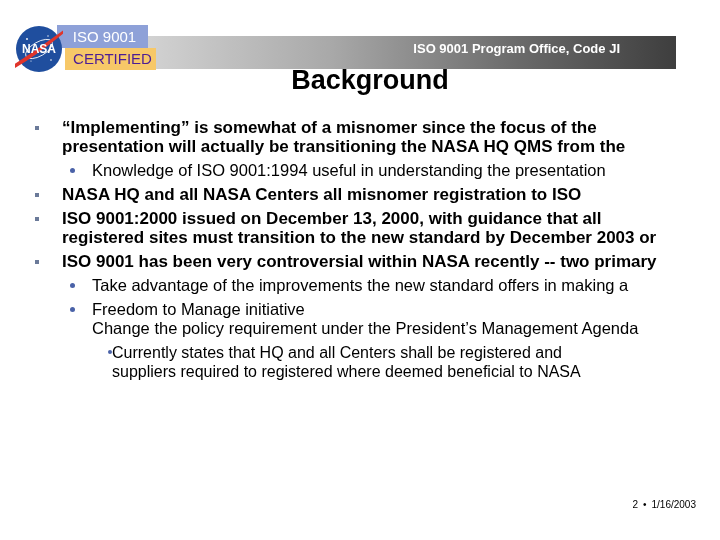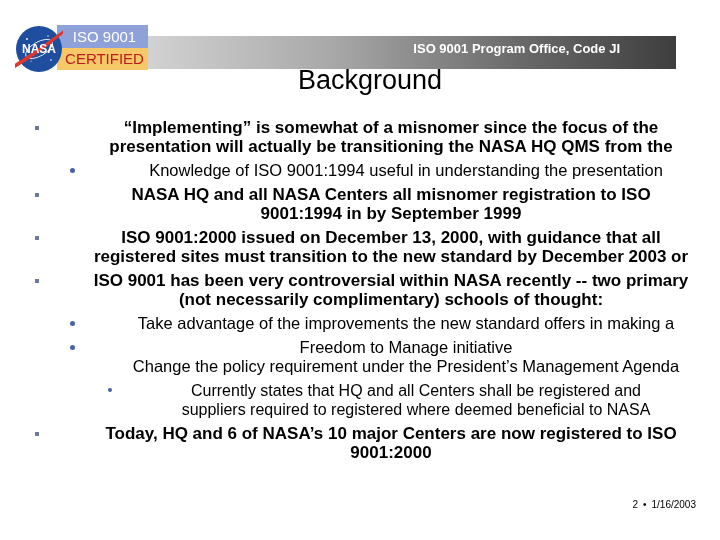--- a/index.html
+++ b/index.html
@@ -40,26 +40,26 @@
       color: #ffffff;
       font-size: 15px;
       line-height: 23px;
       text-align: center;
       padding-left: 4px;
       box-sizing: border-box;
       z-index: 1;
     }
     .iso-badge-bottom {
       position: absolute;
-      left: 45px;
+      left: 53px;
       top: 24px;
       width: 91px;
       height: 22px;
       background: #f7c868;
-      color: #b91c1c;
+      color: #4c1d95;
       font-size: 15px;
       line-height: 22px;
       text-align: center;
       padding-left: 4px;
       box-sizing: border-box;
       z-index: 1;
     }
     .header-bar {
       position: absolute;
       left: 148px;
@@ -78,21 +78,21 @@
       color: #ffffff;
       white-space: nowrap;
     }
     .slide-title {
       position: absolute;
       left: 0;
       top: 62px;
       width: 720px;
       text-align: center;
       font-size: 27px;
-      font-weight: normal;
+      font-weight: bold;
       line-height: 36px;
       padding-left: 20px;
       box-sizing: border-box;
     }
     .content {
       position: absolute;
       left: 0;
       top: 113px;
       width: 720px;
     }
@@ -136,21 +136,21 @@
     }
     .l3 .bullet {
       position: absolute;
       left: 108px;
       top: 7px;
       width: 4px;
       height: 4px;
       border-radius: 50%;
       background: #4a62a8;
     }
-    .line { display: block; white-space: nowrap; text-align: center; }
+    .line { display: block; white-space: nowrap; }
     .b { font-weight: bold; }
     .footer {
       position: absolute;
       right: 24px;
       top: 499px;
       font-size: 10px;
       color: #000000;
       white-space: nowrap;
     }
     .footer .sep {
@@ -187,48 +187,41 @@
       <span class="line"><span class="b">“Implementing” is somewhat of a misnomer since the focus of the</span></span>
       <span class="line"><span class="b">presentation will actually be transitioning the NASA HQ QMS from the</span></span>
     </div>
     <div class="l2">
       <span class="bullet"></span>
       <span class="line"><span>Knowledge of ISO 9001:1994 useful in understanding the presentation</span></span>
     </div>
     <div class="l1">
       <span class="bullet"></span>
       <span class="line"><span class="b">NASA HQ</span><span class="b"> and all NASA Centers all misnomer registration to ISO</span></span>
-      <span class="line"><span class="b">9001:1994 in by September 1999</span></span>
     </div>
     <div class="l1">
       <span class="bullet"></span>
       <span class="line"><span class="b">ISO 9001:2000</span><span class="b"> issued on December 13, 2000, with guidance that all</span></span>
       <span class="line"><span class="b">registered sites must transition to the new standard by December 2003 or</span></span>
     </div>
     <div class="l1">
       <span class="bullet"></span>
       <span class="line"><span class="b">ISO 9001</span><span class="b"> has been very controversial within NASA recently -- two primary</span></span>
-      <span class="line"><span class="b">(not necessarily complimentary) schools of thought:</span></span>
     </div>
     <div class="l2">
       <span class="bullet"></span>
       <span class="line"><span>Take advantage of the improvements the new standard offers in making a</span></span>
     </div>
     <div class="l2">
       <span class="bullet"></span>
       <span class="line"><span>Freedom to Manage initiative</span></span>
       <span class="line"><span>Change the policy requirement under the President’s Management Agenda</span></span>
     </div>
     <div class="l3">
       <span class="bullet"></span>
       <span class="line"><span>Currently states that HQ and all Centers shall be registered and</span></span>
       <span class="line"><span>suppliers required to registered where deemed beneficial to NASA</span></span>
-    </div>
-    <div class="l1">
-      <span class="bullet"></span>
-      <span class="line"><span class="b">Today, HQ and 6 of NASA’s 10 major Centers are now registered to ISO</span></span>
-      <span class="line"><span class="b">9001:2000</span></span>
     </div>
   </div>
 
 <div class="footer">
   <span>2</span><span class="sep">•</span><span>1/16/2003</span>
 </div>
 
 </body></html>

